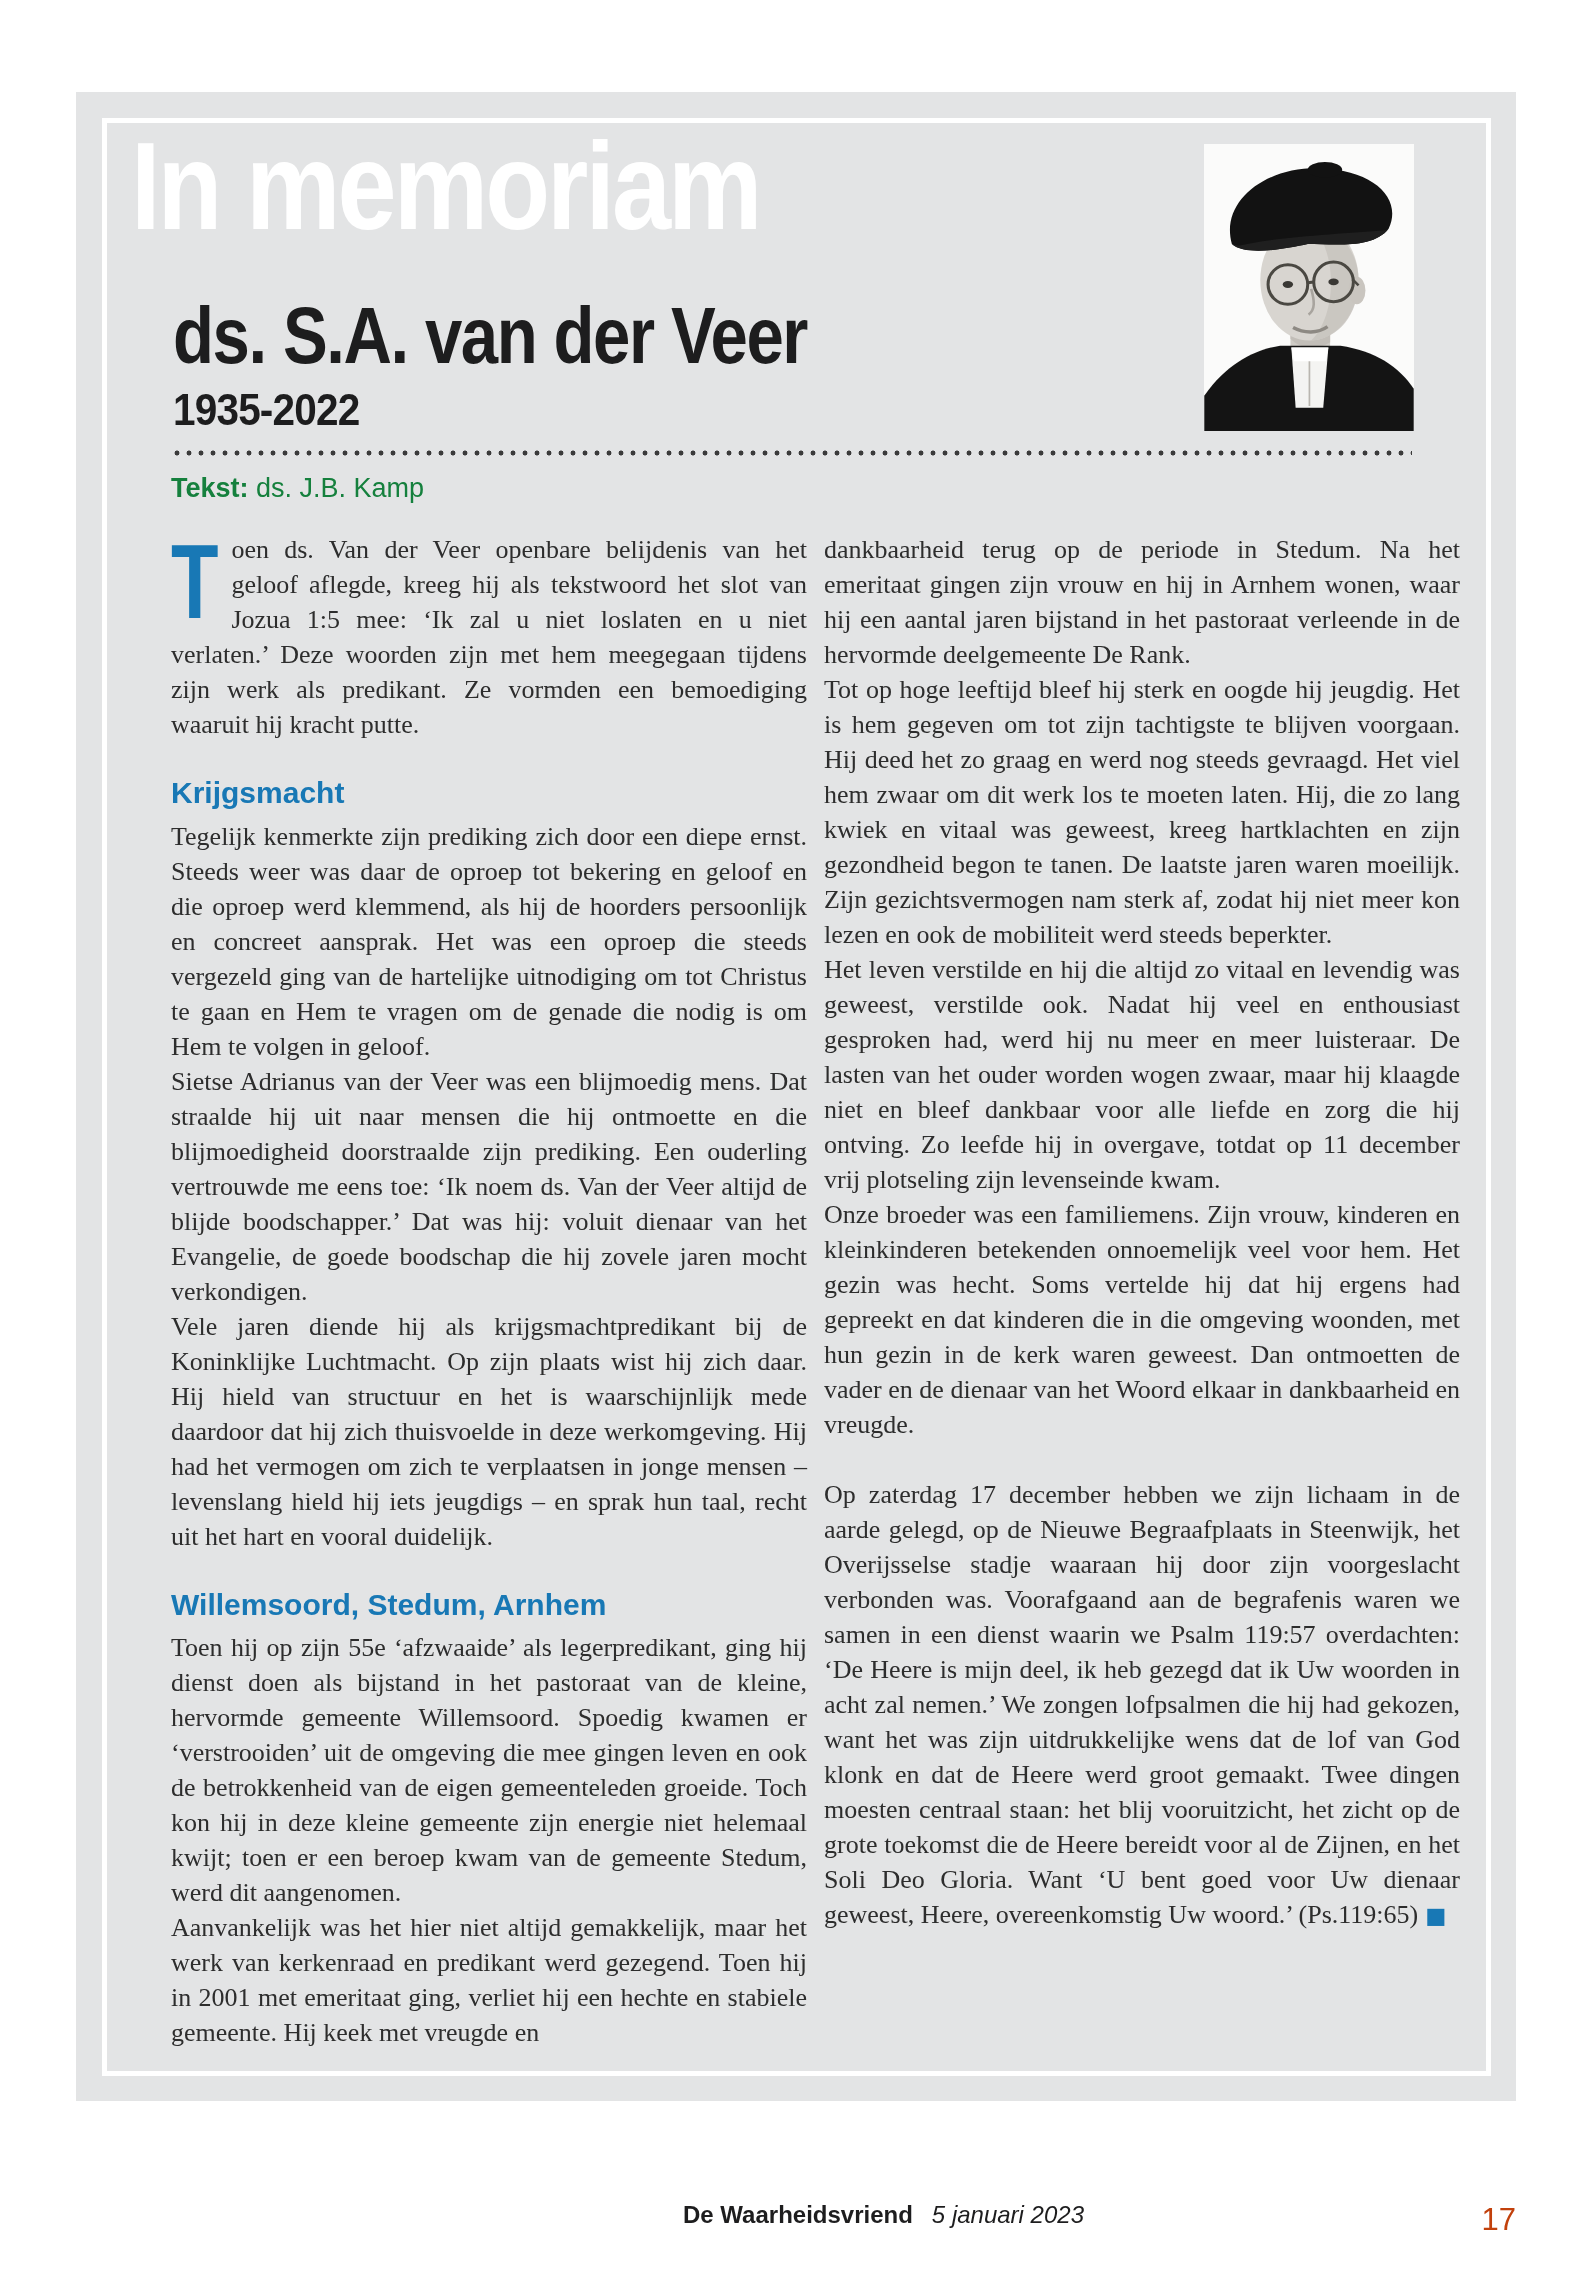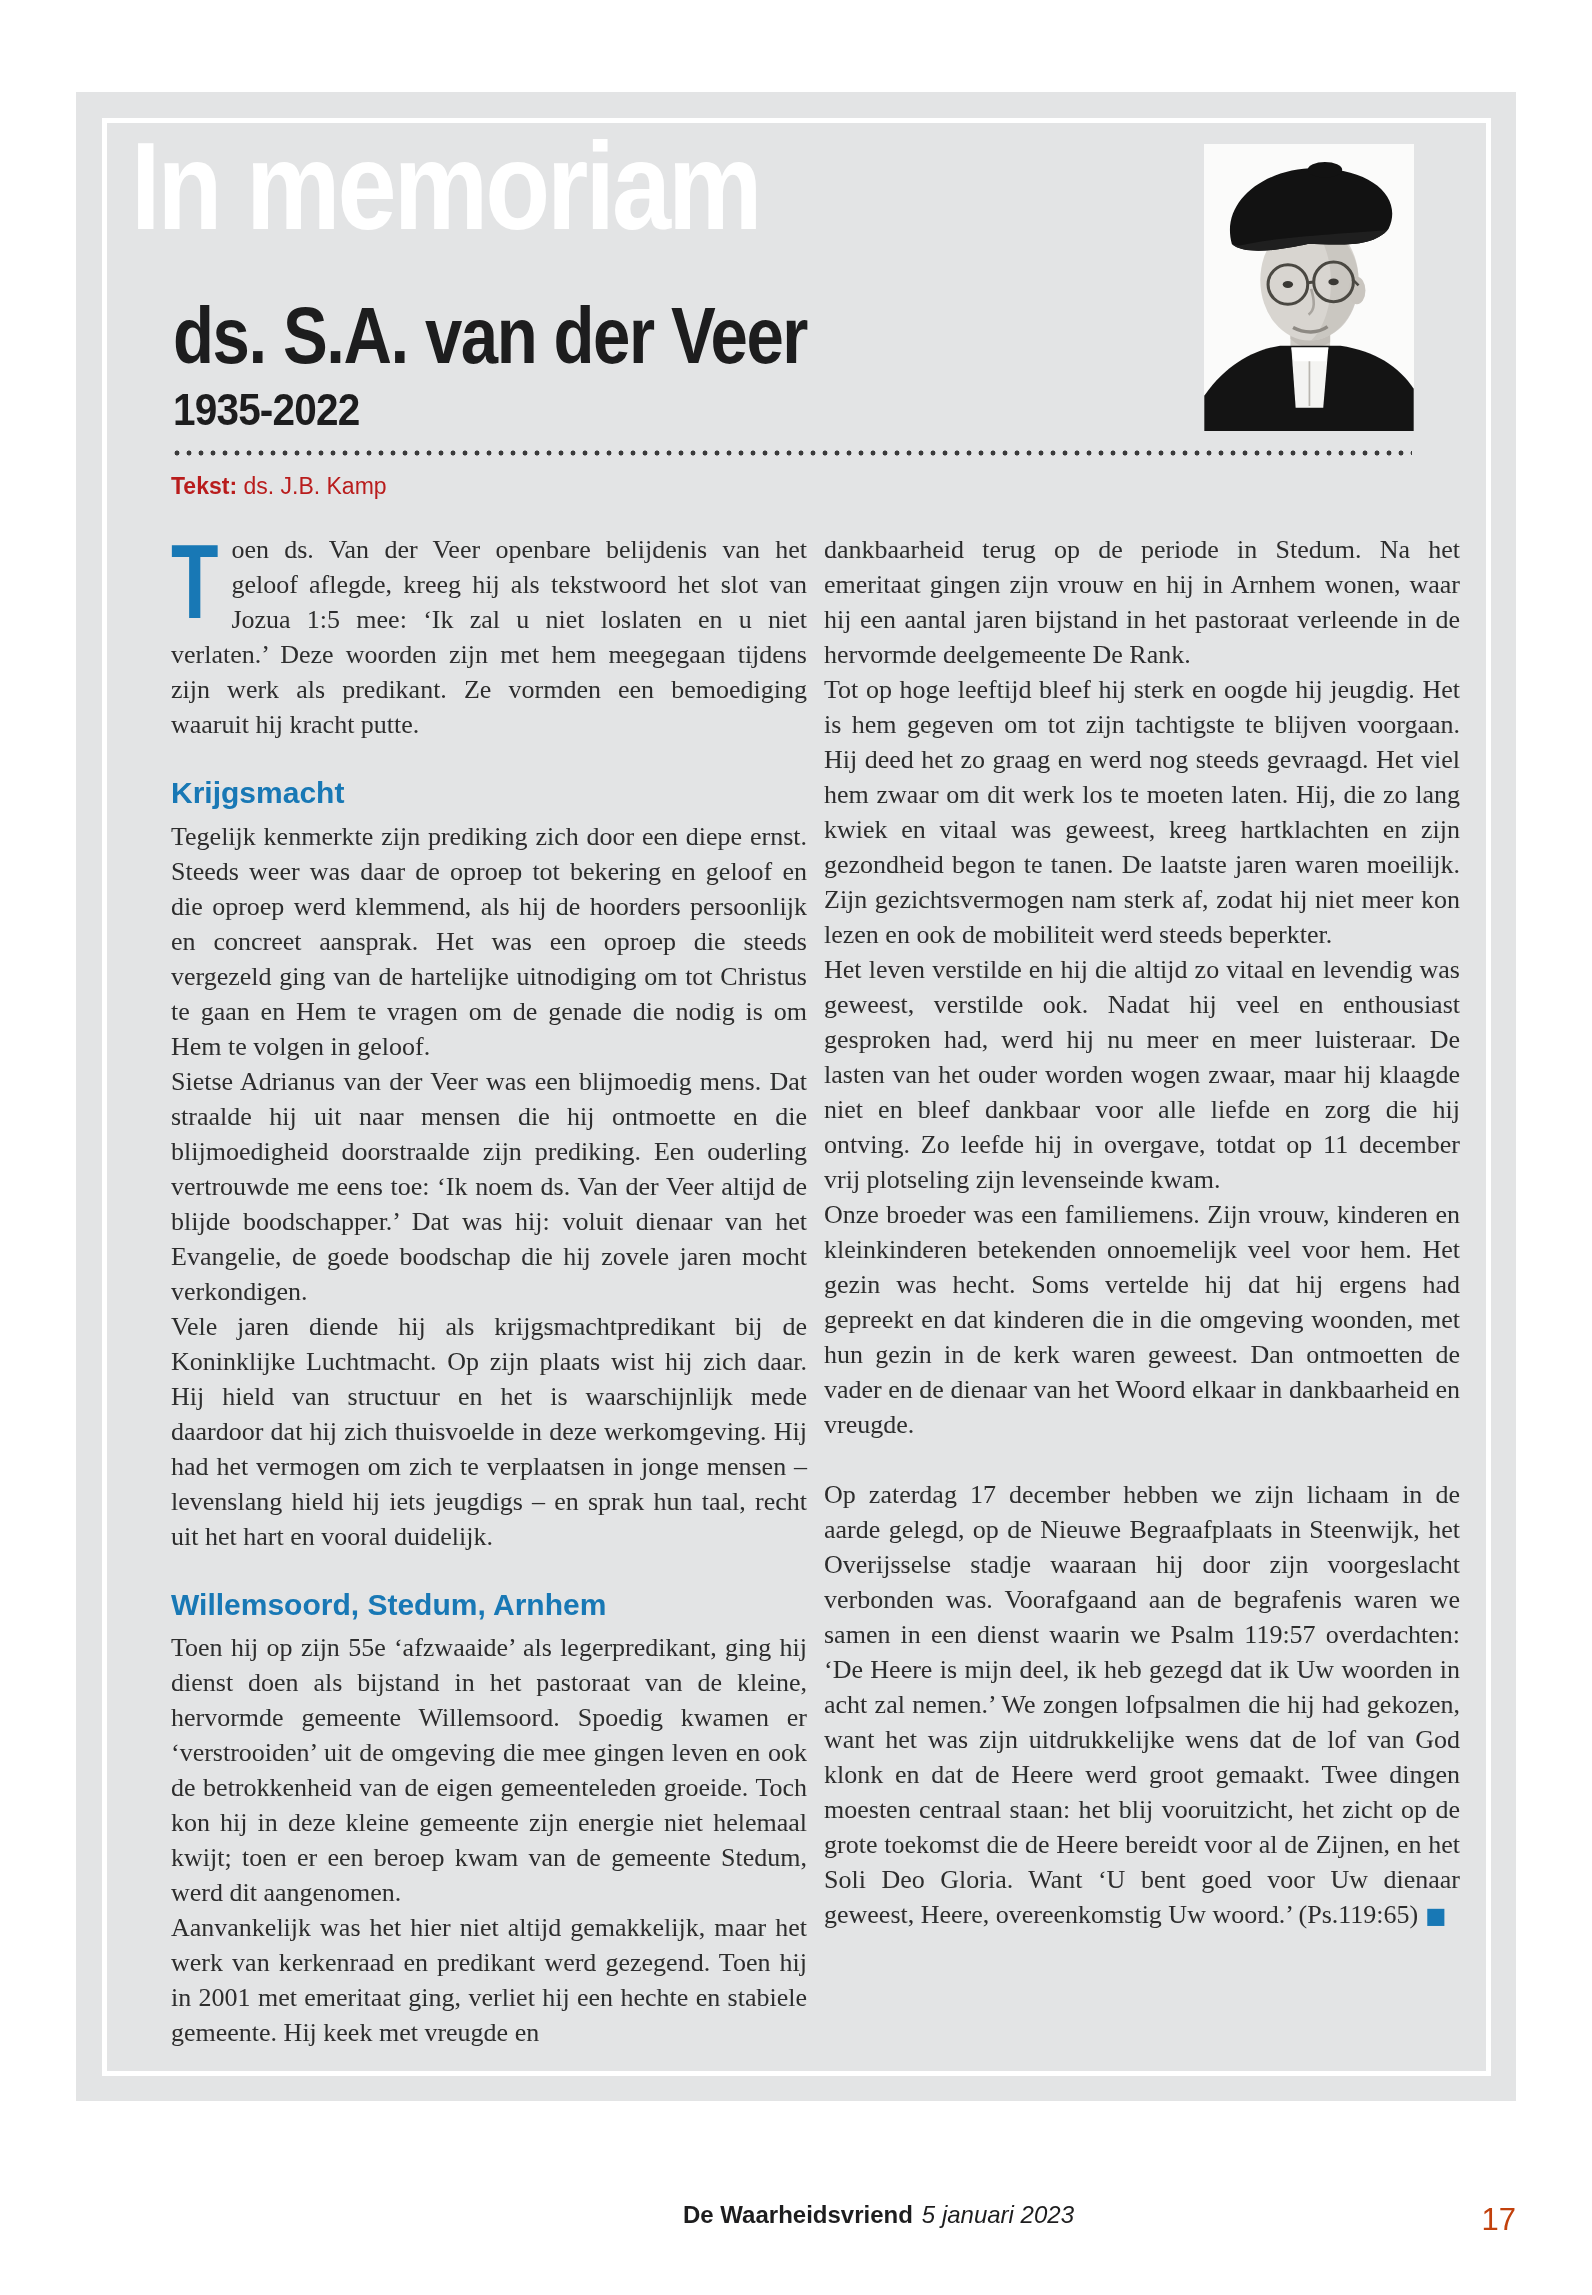--- a/index.html
+++ b/index.html
@@ -44,21 +44,21 @@
   .dotted-rule {
     position:absolute; left:95px; top:357px;
     width:1241px; height:7.8px;
     background-image:radial-gradient(circle, #3b3b3b 2.2px, transparent 2.7px);
     background-size:12px 7.8px;
     background-repeat:repeat-x;
     background-position:0 50%;
   }
   .byline {
     position:absolute; left:95px; top:381px;
-    font-size:23px; color:#b91c1c;
+    font-size:27px; color:#15803d;
   }
   .byline .label { font-weight:bold; }
   .photo {
     position:absolute; left:1128px; top:52px;
     width:210px; height:287px;
     background:#fbfbfa;
     overflow:hidden;
   }
   .photo svg { display:block; width:100%; height:100%; }
 
@@ -95,21 +95,21 @@
     color:#1878b5;
     font-family:"DejaVu Sans", sans-serif;
     font-size:22.4px;
     padding-left:7px;
   }
   .footer-mag {
     position:absolute; left:671px; top:2201px;
     font-size:24px; color:#1d1d1e; white-space:nowrap;
   }
   .footer-mag .mag { font-weight:bold;margin-left:12px; }
-  .footer-mag .date { font-style:italic; font-weight:normal; padding-left:9px; }
+  .footer-mag .date { font-style:italic; font-weight:normal; padding-left:19px; }
   .footer-page {
     position:absolute; right:76px; top:2202px;
     font-weight:normal; font-size:31px; color:#c2410c;
   }
 </style>
 </head>
 <body>
 
 <div class="panel">
   <div class="inner-frame"></div>

